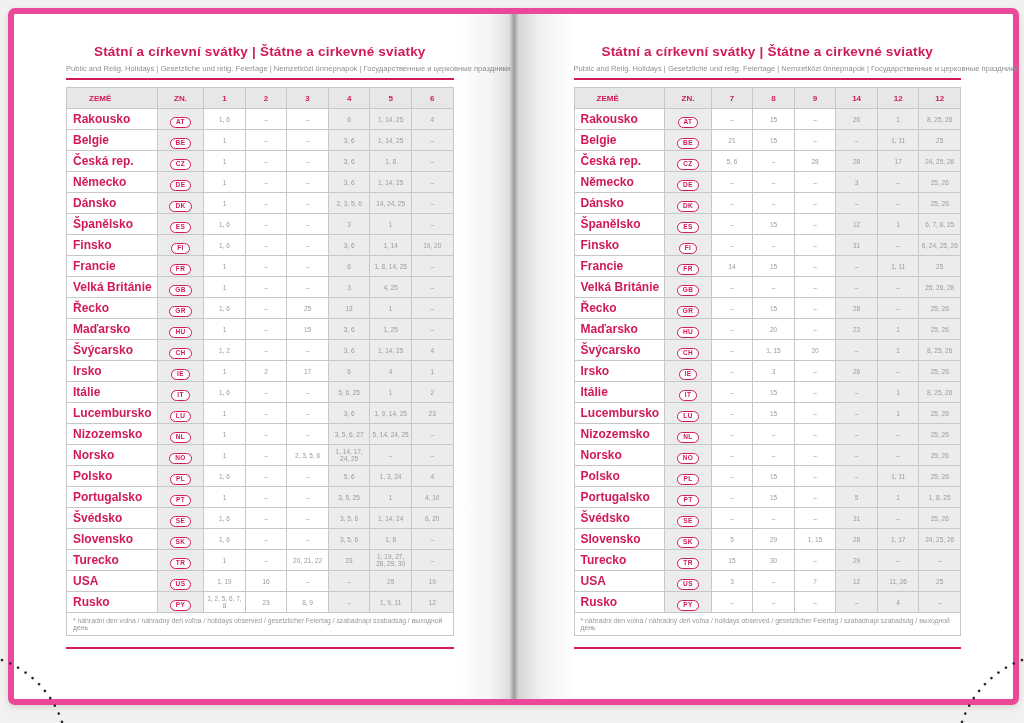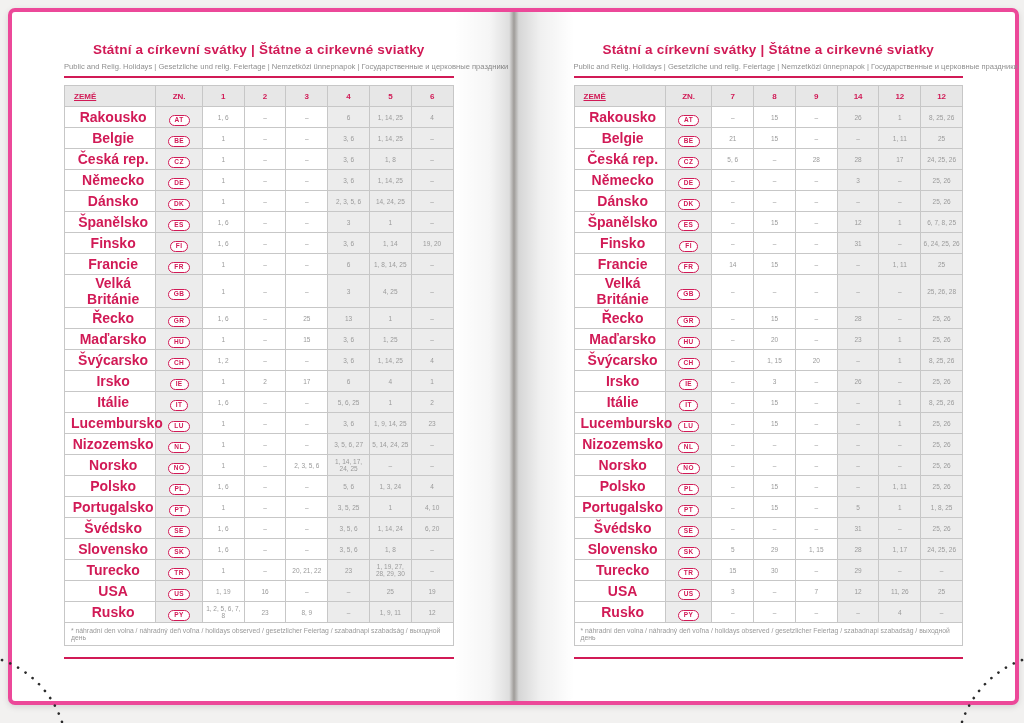--- a/index.html
+++ b/index.html
@@ -8,21 +8,21 @@
     font-family: "Liberation Sans", sans-serif;
     background: #f2f1f0;
     overflow: hidden;
     position: relative;
   }
   :root { --accent: #d11a56; --val-gray: #9a9a9a; --line-gray: #c7c7c7; --shade: #ececec; --head-bg: #e7e7e7; }
 
   .book {
     position: absolute; left: 8px; right: 5px; top: 8px; bottom: 18px;
     background: #ffffff;
-    border: 4px solid #ec4899;
+    border: 6px solid #ec4899;
     border-radius: 7px;
     box-shadow: 0 2px 6px rgba(0,0,0,0.12);
     display: flex;
   }
   .page { width: 50%; position: relative; }
   .page-inner-left  { padding: 30px 60px 0 52px; }
   .page-inner-right { padding: 30px 52px 0 60px; }
 
   .spine {
     position: absolute; top: 0; bottom: 0; left: 50%;
@@ -63,27 +63,27 @@
   table.holidays th, table.holidays td {
     border: 1px solid var(--line-gray);
   }
   table.holidays th {
     height: 21px;
     background: var(--head-bg);
     color: var(--accent);
     font-size: 8px;
     font-weight: bold;
   }
-  th.h-country { text-align: left; padding-left: 9px; text-decoration: underline; }
+  th.h-country { text-align: left; padding-left: 22px; }
   td.country {
     height: 21px;
     color: var(--accent);
-    font-size: 14px;
+    font-size: 12px;
     font-weight: bold;
-    text-align: center;
+    text-align: left;
     padding-left: 6px;
     background: #ffffff;
   }
   td.code { text-align: center; background: var(--shade); }
   .badge {
     display: inline-block;
     border: 1px solid var(--accent);
     color: var(--accent);
     border-radius: 8px;
     font-size: 6.5px;

